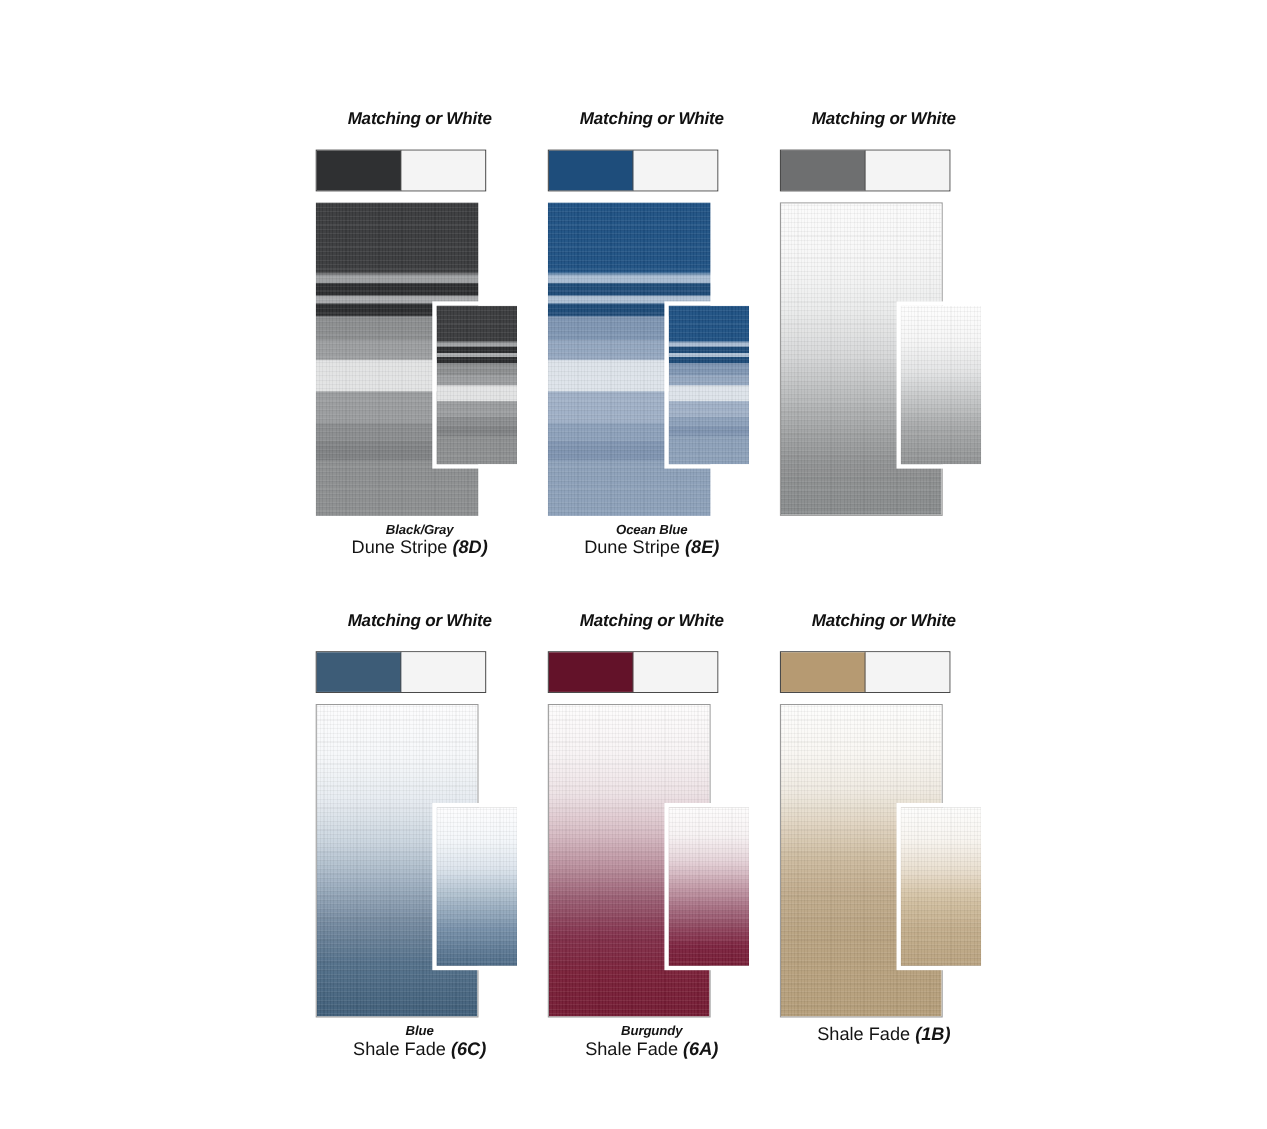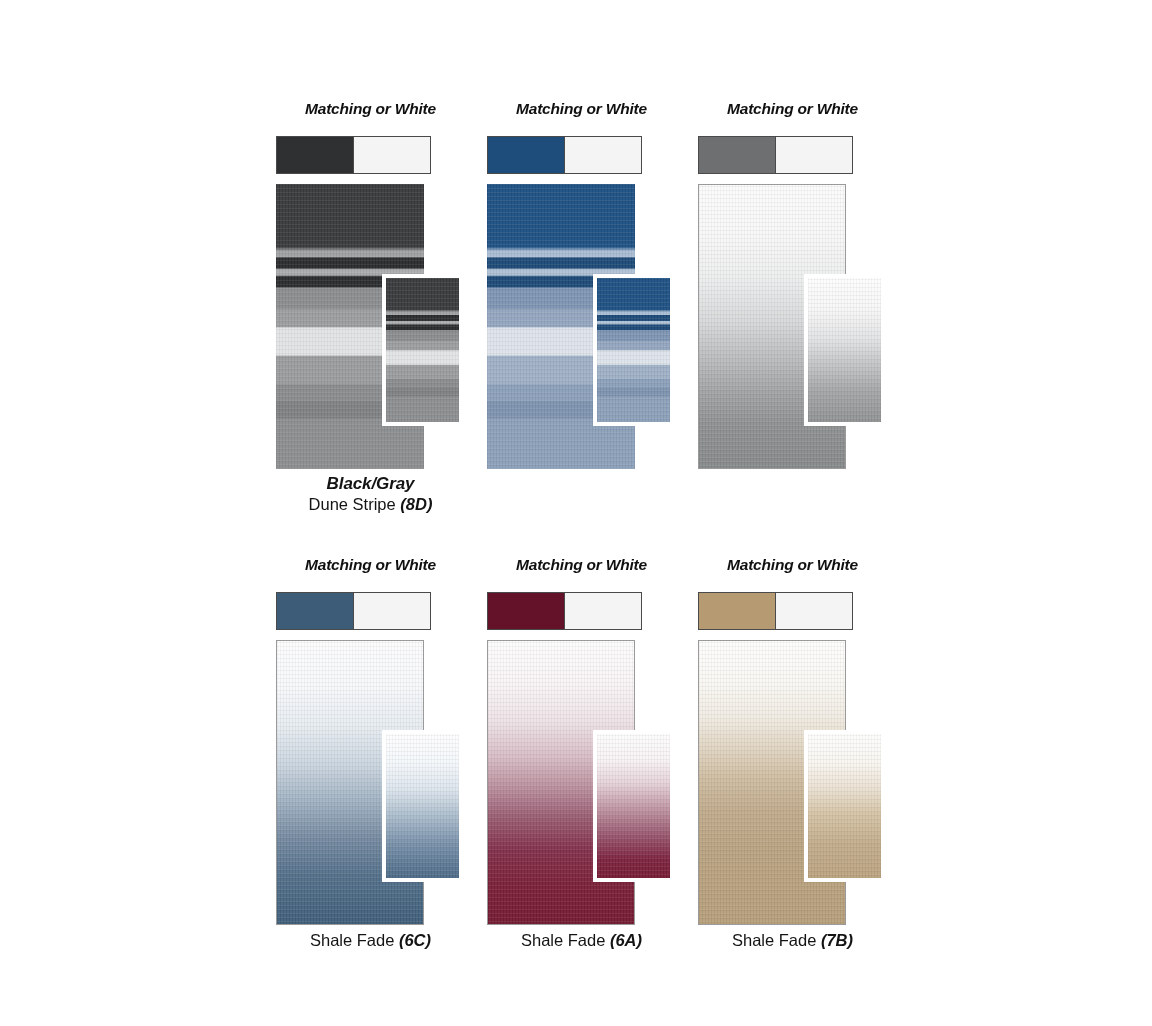--- a/index.html
+++ b/index.html
@@ -18,21 +18,21 @@
 
   #chart-root {
     position: absolute;
     left: 0; top: 0;
     width: 1152px;
     height: 1026px;
   }
 
   .row {
     position: absolute;
-    left: 1px;
+    left: 12px;
     width: 1116px;
   }
   .row-top    { top: 100px; height: 425px; }
   .row-bottom { top: 556px; height: 425px; }
 
   .panel {
     position: absolute;
     top: 0;
     width: 215px;
     height: 425px;
@@ -143,21 +143,21 @@
     left: 0;
     width: 215px;
     text-align: center;
     color: #141414;
     line-height: 1.18;
   }
   .caption .name {
     display: block;
     font-style: italic;
     font-weight: bold;
-    font-size: 17px;
+    font-size: 12px;
     letter-spacing: -0.1px;
   }
   .caption .sub {
     display: block;
     font-size: 16.5px;
     font-weight: normal;
     margin-top: 1px;
     white-space: nowrap;
   }
   .caption .sub .code {
@@ -200,20 +200,24 @@
         <div class="fabric-wrap">
           <div class="fabric-main">
             <div class="swatch-fill" style="background-image: linear-gradient(rgb(31, 81, 131) 0%, rgb(31, 81, 131) 22%, rgb(169, 188, 210) 23.5%, rgb(169, 188, 210) 25.5%, rgb(29, 74, 119) 26%, rgb(29, 74, 119) 29.5%, rgb(174, 192, 212) 30%, rgb(174, 192, 212) 32%, rgb(29, 74, 119) 32.5%, rgb(29, 74, 119) 36%, rgb(126, 149, 178) 36.5%, rgb(126, 149, 178) 44%, rgb(147, 166, 191) 44%, rgb(147, 166, 191) 50%, rgb(221, 227, 234) 50.5%, rgb(221, 227, 234) 60%, rgb(159, 176, 198) 60.5%, rgb(159, 176, 198) 70%, rgb(140, 160, 186) 70.5%, rgb(140, 160, 186) 76%, rgb(126, 147, 176) 76.5%, rgb(126, 147, 176) 82%, rgb(140, 160, 185) 82.5%, rgb(140, 160, 185) 100%);"></div>
             <div class="texture"></div>
           </div>
           <div class="fabric-inset">
             <div class="swatch-fill" style="background-image: linear-gradient(rgb(31, 81, 131) 0%, rgb(31, 81, 131) 22%, rgb(169, 188, 210) 23.5%, rgb(169, 188, 210) 25.5%, rgb(29, 74, 119) 26%, rgb(29, 74, 119) 29.5%, rgb(174, 192, 212) 30%, rgb(174, 192, 212) 32%, rgb(29, 74, 119) 32.5%, rgb(29, 74, 119) 36%, rgb(126, 149, 178) 36.5%, rgb(126, 149, 178) 44%, rgb(147, 166, 191) 44%, rgb(147, 166, 191) 50%, rgb(221, 227, 234) 50.5%, rgb(221, 227, 234) 60%, rgb(159, 176, 198) 60.5%, rgb(159, 176, 198) 70%, rgb(140, 160, 186) 70.5%, rgb(140, 160, 186) 76%, rgb(126, 147, 176) 76.5%, rgb(126, 147, 176) 82%, rgb(140, 160, 185) 82.5%, rgb(140, 160, 185) 100%);"></div>
             <div class="texture"></div>
           </div>
         </div>
+        <div class="caption">
+          <span class="name">Ocean Blue</span>
+          <span class="sub"><span>Dune Stripe</span> <span class="code">(8E)</span></span>
+        </div>
       </div>
       <div class="panel col-2">
         <div class="heading">Matching or White</div>
         <div class="binding">
           <div class="half half-left" style="background: rgb(110, 111, 112);"></div>
           <div class="half half-right" style="background: rgb(244, 244, 244);"></div>
         </div>
         <div class="fabric-wrap">
           <div class="fabric-main bordered">
             <div class="swatch-fill" style="background-image: linear-gradient(rgb(251, 251, 251) 0%, rgb(247, 247, 247) 18%, rgb(236, 237, 237) 33%, rgb(215, 216, 217) 48%, rgb(184, 186, 187) 62%, rgb(159, 161, 162) 74%, rgb(142, 144, 145) 85%, rgb(135, 138, 139) 100%);"></div>
@@ -237,57 +241,59 @@
           <div class="fabric-main bordered">
             <div class="swatch-fill" style="background-image: linear-gradient(rgb(252, 252, 253) 0%, rgb(246, 248, 250) 16%, rgb(231, 236, 241) 30%, rgb(201, 212, 222) 44%, rgb(159, 176, 193) 57%, rgb(116, 137, 159) 70%, rgb(83, 112, 138) 83%, rgb(63, 94, 121) 100%);"></div>
             <div class="texture"></div>
           </div>
           <div class="fabric-inset bordered-inner">
             <div class="swatch-fill" style="background-image: linear-gradient(rgb(253, 253, 254) 0%, rgb(244, 247, 250) 20%, rgb(221, 229, 237) 38%, rgb(173, 190, 205) 56%, rgb(120, 145, 170) 76%, rgb(76, 106, 134) 100%);"></div>
             <div class="texture"></div>
           </div>
         </div>
         <div class="caption">
+          <span class="name">Blue</span>
           <span class="sub"><span>Shale Fade</span> <span class="code">(6C)</span></span>
         </div>
       </div>
       <div class="panel col-1">
         <div class="heading">Matching or White</div>
         <div class="binding">
           <div class="half half-left" style="background: rgb(99, 18, 41);"></div>
           <div class="half half-right" style="background: rgb(244, 244, 244);"></div>
         </div>
         <div class="fabric-wrap">
           <div class="fabric-main bordered">
             <div class="swatch-fill" style="background-image: linear-gradient(rgb(253, 252, 252) 0%, rgb(248, 244, 245) 15%, rgb(238, 227, 230) 28%, rgb(215, 188, 196) 41%, rgb(185, 142, 156) 52%, rgb(154, 94, 115) 62%, rgb(130, 48, 75) 74%, rgb(122, 32, 56) 87%, rgb(116, 27, 51) 100%);"></div>
             <div class="texture"></div>
           </div>
           <div class="fabric-inset bordered-inner">
             <div class="swatch-fill" style="background-image: linear-gradient(rgb(253, 252, 252) 0%, rgb(247, 242, 243) 18%, rgb(229, 210, 216) 34%, rgb(195, 155, 168) 50%, rgb(156, 94, 116) 68%, rgb(125, 36, 64) 87%, rgb(118, 28, 53) 100%);"></div>
             <div class="texture"></div>
           </div>
         </div>
         <div class="caption">
+          <span class="name">Burgundy</span>
           <span class="sub"><span>Shale Fade</span> <span class="code">(6A)</span></span>
         </div>
       </div>
       <div class="panel col-2">
         <div class="heading">Matching or White</div>
         <div class="binding">
           <div class="half half-left" style="background: rgb(182, 154, 114);"></div>
           <div class="half half-right" style="background: rgb(244, 244, 244);"></div>
         </div>
         <div class="fabric-wrap">
           <div class="fabric-main bordered">
             <div class="swatch-fill" style="background-image: linear-gradient(rgb(253, 253, 252) 0%, rgb(249, 247, 243) 15%, rgb(240, 235, 226) 27%, rgb(224, 212, 193) 38%, rgb(205, 187, 159) 49%, rgb(192, 171, 140) 60%, rgb(185, 163, 129) 73%, rgb(183, 160, 125) 87%, rgb(181, 158, 122) 100%);"></div>
             <div class="texture"></div>
           </div>
           <div class="fabric-inset bordered-inner">
             <div class="swatch-fill" style="background-image: linear-gradient(rgb(253, 253, 252) 0%, rgb(248, 245, 240) 20%, rgb(234, 224, 209) 38%, rgb(212, 194, 164) 56%, rgb(194, 173, 139) 76%, rgb(185, 162, 127) 100%);"></div>
             <div class="texture"></div>
           </div>
         </div>
         <div class="caption">
-          <span class="sub"><span>Shale Fade</span> <span class="code">(7B)</span></span>
+          <span class="sub"><span>Shale Fade</span> <span class="code">(1B)</span></span>
         </div>
       </div>
     </div>
 </div>
 
 </body></html>

